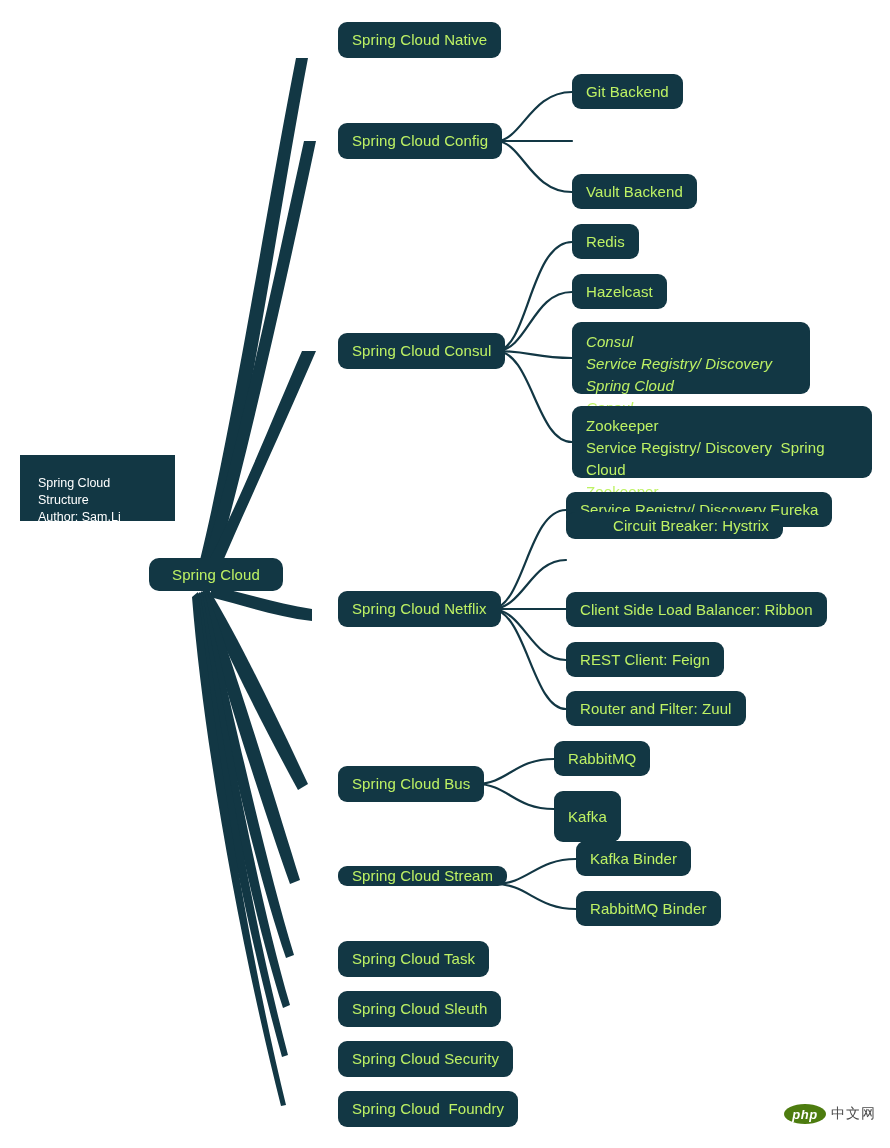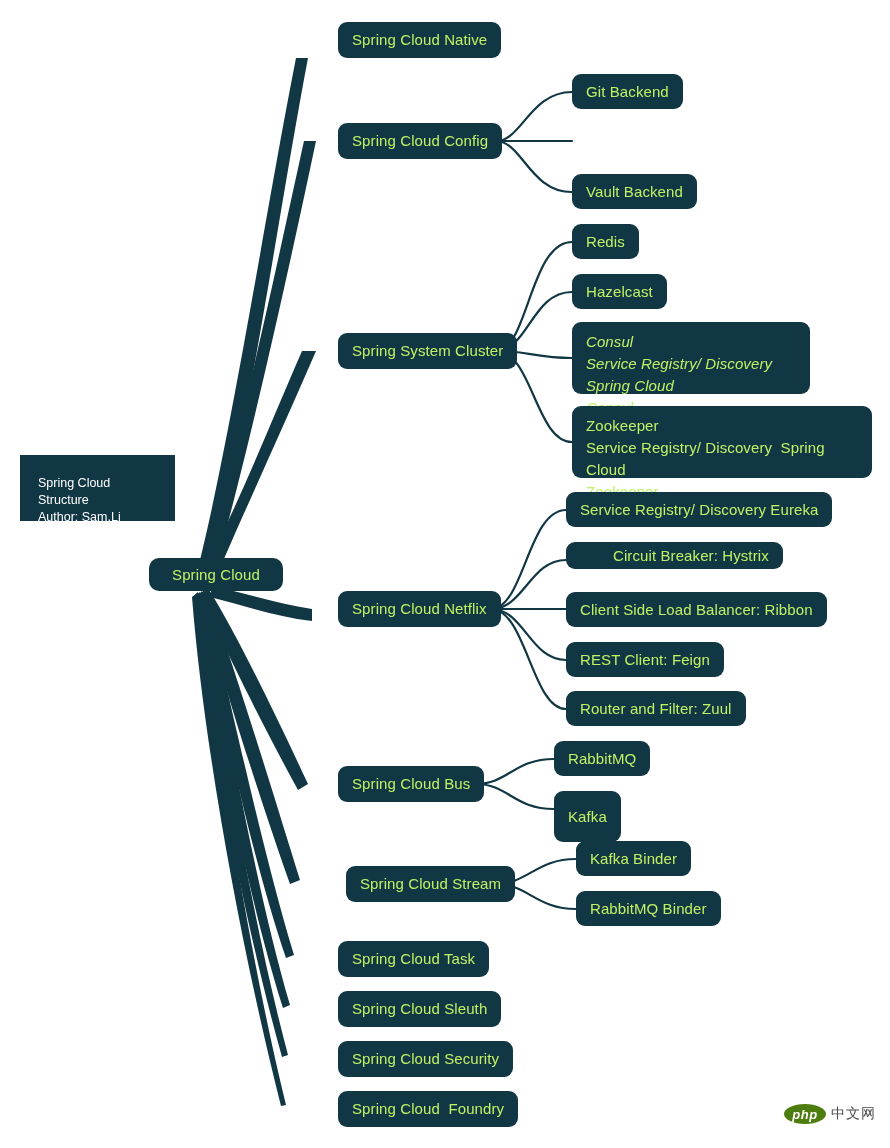--- a/index.html
+++ b/index.html
@@ -134,43 +134,43 @@
   </svg>
 
   <div class="note-box" style="left:20px; top:455px; width:155px; height:66px;">Spring Cloud Structure
 Author: Sam.Li
 2017.03.29</div>
 
   <div class="node root" style="left:149px; top:558px; width:134px; height:33px; justify-content:center;">Spring Cloud</div>
 
   <div class="node" style="left:338px; top:22px; height:36px;">Spring Cloud Native</div>
   <div class="node" style="left:338px; top:123px; height:36px;">Spring Cloud Config</div>
-  <div class="node" style="left:338px; top:333px; height:36px;">Spring System Cluster</div>
+  <div class="node" style="left:338px; top:333px; height:36px;">Spring Cloud Consul</div>
   <div class="node" style="left:338px; top:591px; height:36px;">Spring Cloud Netflix</div>
   <div class="node" style="left:338px; top:766px; height:36px;">Spring Cloud Bus</div>
-  <div class="node" style="left:338px; top:866px; height:36px;margin-left:8px;">Spring Cloud Stream</div>
+  <div class="node" style="left:338px; top:866px; height:20px;">Spring Cloud Stream</div>
   <div class="node" style="left:338px; top:941px; height:36px;">Spring Cloud Task</div>
   <div class="node" style="left:338px; top:991px; height:36px;">Spring Cloud Sleuth</div>
   <div class="node" style="left:338px; top:1041px; height:36px;">Spring Cloud Security</div>
   <div class="node" style="left:338px; top:1091px; height:36px;">Spring Cloud  Foundry</div>
 
   <div class="node" style="left:572px; top:74px; height:35px;">Git Backend</div>
   <div class="node" style="left:572px; top:174px; height:35px;">Vault Backend</div>
 
   <div class="node" style="left:572px; top:224px; height:35px;">Redis</div>
   <div class="node" style="left:572px; top:274px; height:35px;">Hazelcast</div>
   <div class="node multiline" style="left:572px; top:322px; width:238px; height:72px;font-style:italic;">Consul
 Service Registry/ Discovery Spring Cloud
 Consul</div>
   <div class="node multiline" style="left:572px; top:406px; width:300px; height:72px;">Zookeeper
 Service Registry/ Discovery  Spring Cloud
 Zookeeper</div>
 
   <div class="node" style="left:566px; top:492px; height:35px;">Service Registry/ Discovery Eureka</div>
-  <div class="node" style="left:566px; top:542px; height:27px;padding-left:47px;">Circuit Breaker: Hystrix</div>
+  <div class="node" style="left:566px; top:512px; height:27px;padding-left:47px;">Circuit Breaker: Hystrix</div>
   <div class="node" style="left:566px; top:592px; height:35px;">Client Side Load Balancer: Ribbon</div>
   <div class="node" style="left:566px; top:642px; height:35px;">REST Client: Feign</div>
   <div class="node" style="left:566px; top:691px; height:35px;">Router and Filter: Zuul</div>
 
   <div class="node" style="left:554px; top:741px; height:35px;">RabbitMQ</div>
   <div class="node" style="left:554px; top:791px; height:51px;">Kafka</div>
 
   <div class="node" style="left:576px; top:841px; height:35px;">Kafka Binder</div>
   <div class="node" style="left:576px; top:891px; height:35px;">RabbitMQ Binder</div>
 

